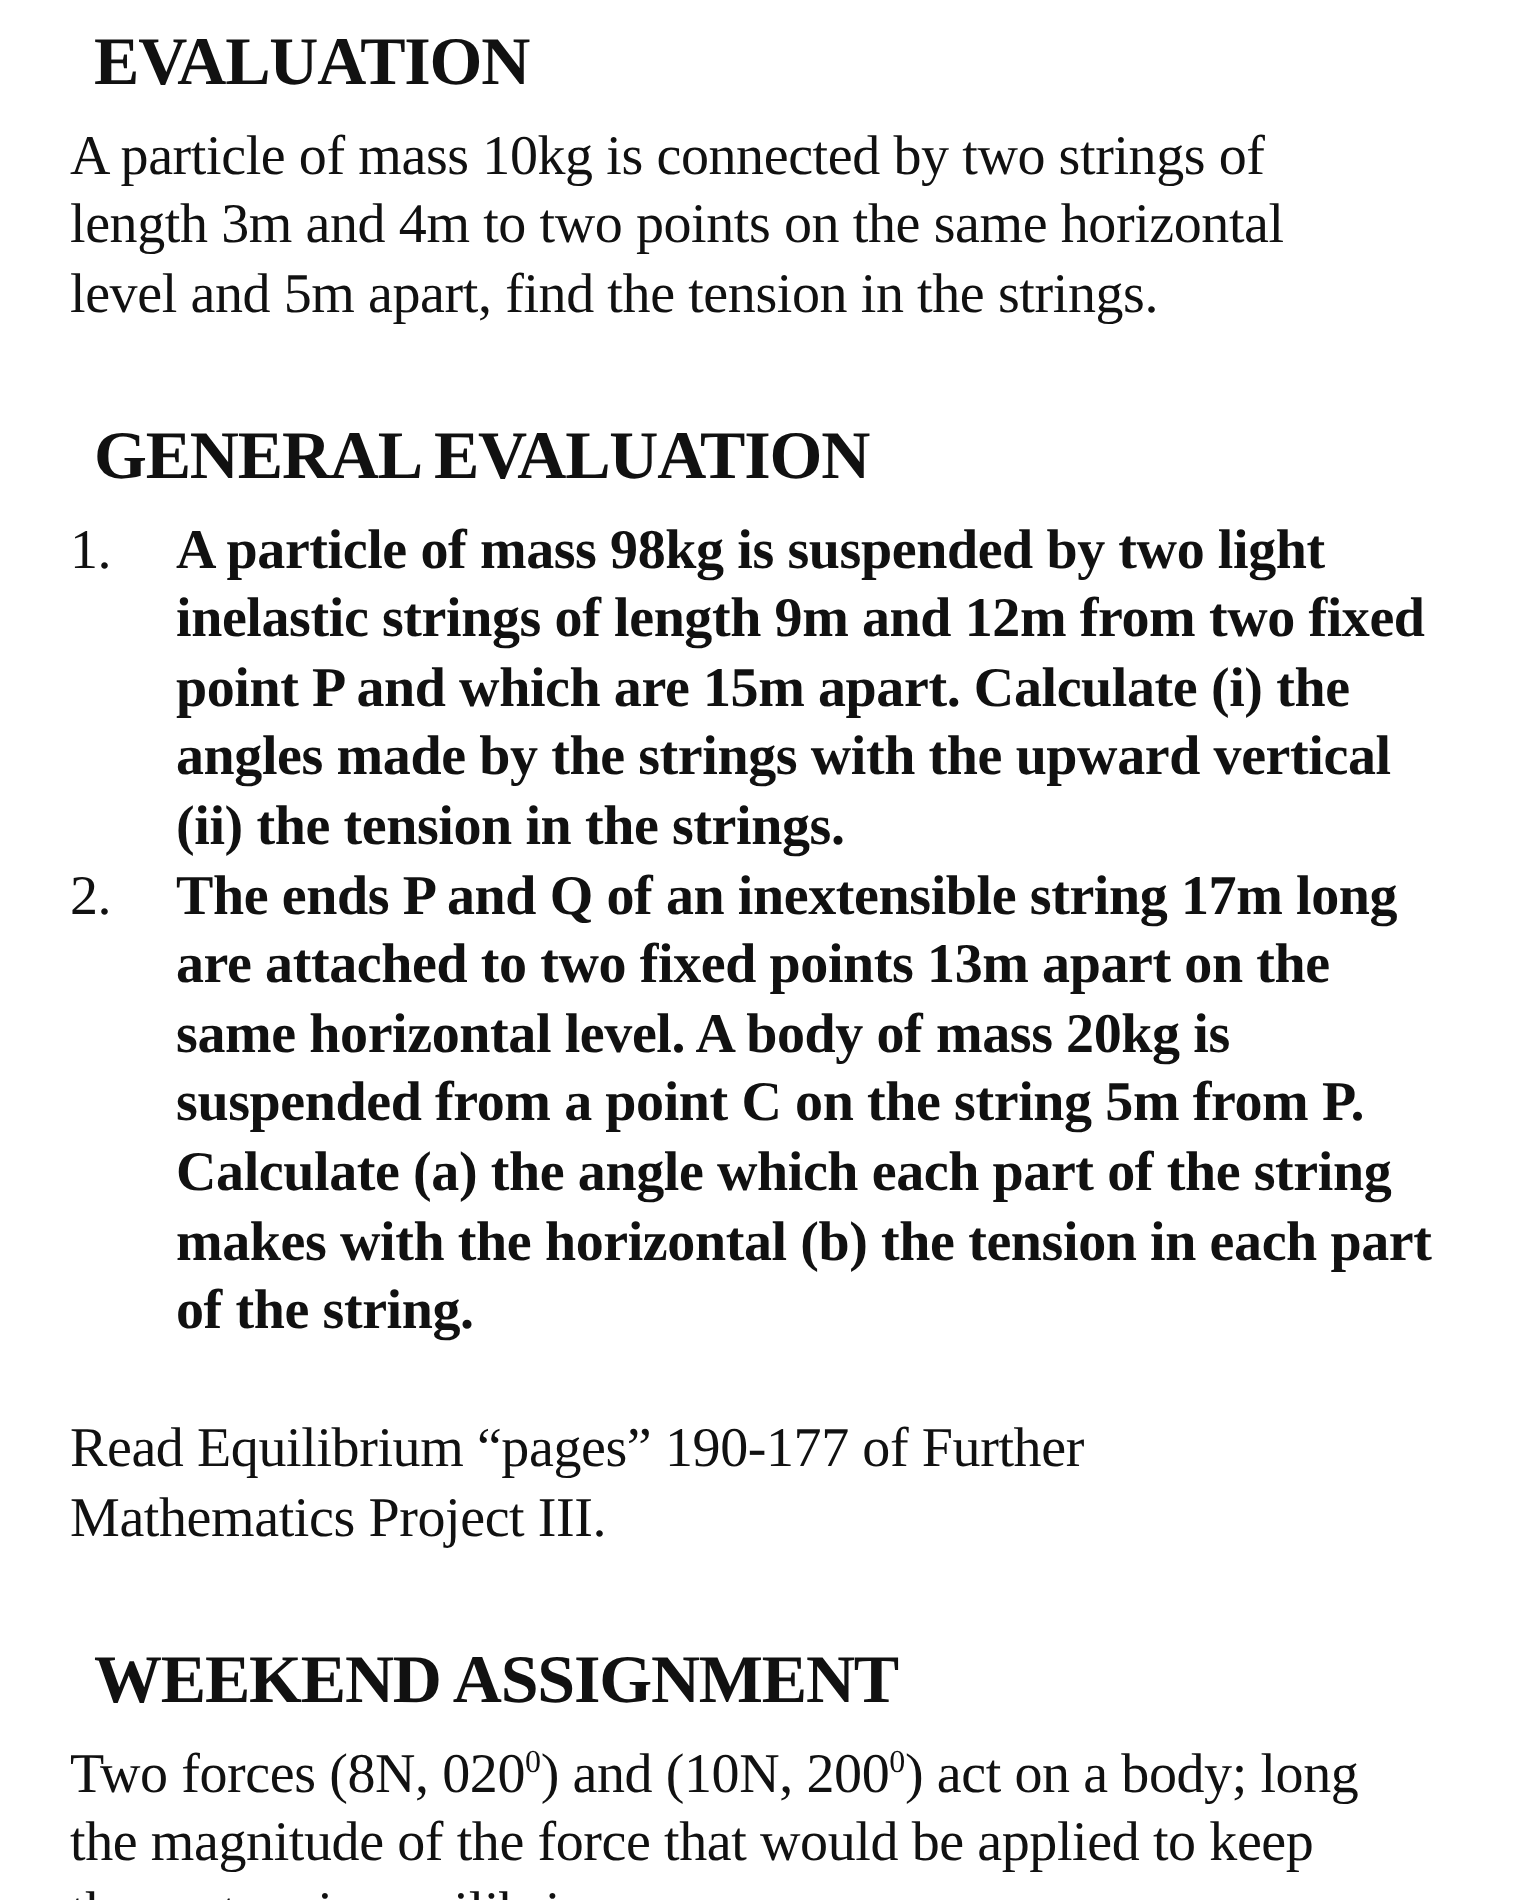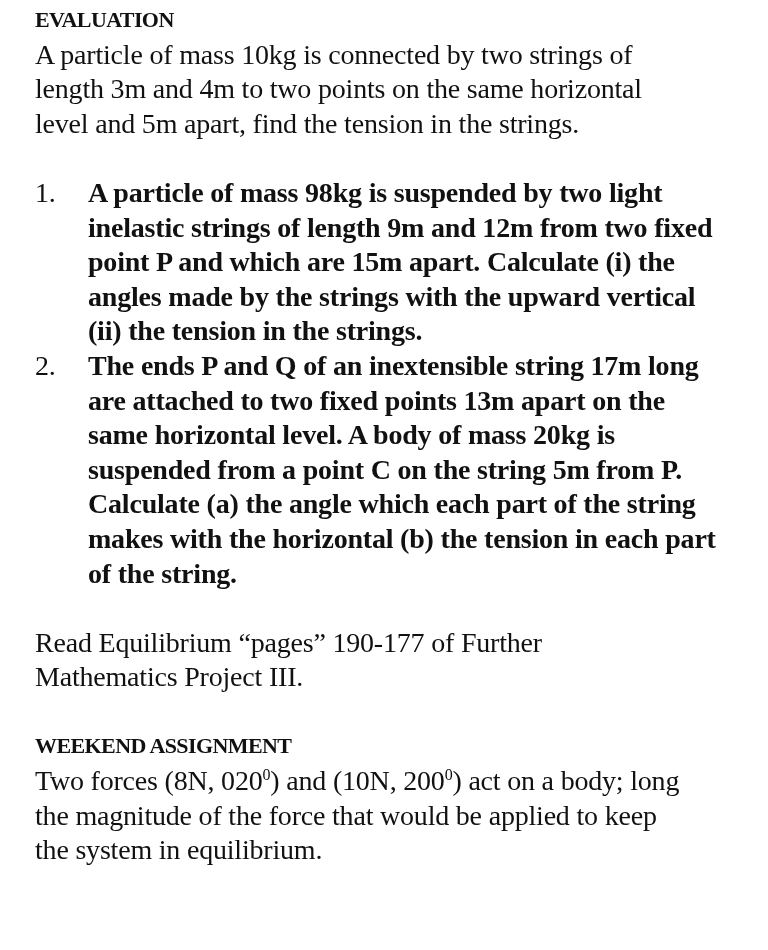--- a/index.html
+++ b/index.html
@@ -16,22 +16,22 @@
       font-size: 28px;
       line-height: 34.6px;
       letter-spacing: -0.2px;
     }
     .page {
       position: relative;
       padding: 3px 0 0 35px;
     }
     .heading {
       font-weight: bold;
-      margin: 0;
-      font-size: 22px;
+      margin: 12px;
+      font-size: 34px;
       line-height: 34.6px;
       letter-spacing: -0.6px;
     }
     .para {
       margin: 0;
       white-space: pre-line;
     }
     .section { margin: 0; }
     .gap { height: 34.6px; }
     .list {
@@ -61,20 +61,21 @@
   <section class="section">
     <h2 class="heading">EVALUATION</h2>
     <p class="para">A particle of mass 10kg is connected by two strings of
 length 3m and 4m to two points on the same horizontal
 level and 5m apart, find the tension in the strings.</p>
   </section>
 
   <div class="gap"></div>
 
   <section class="section">
+    <h2 class="heading">GENERAL EVALUATION</h2>
     <ol class="list">
       <li class="list-item">
         <span class="list-num">1.</span>
         <span class="list-text">A particle of mass 98kg is suspended by two light
 inelastic strings of length 9m and 12m from two fixed
 point P and which are 15m apart.  Calculate (i) the
 angles made by the strings with the upward vertical
 (ii) the tension in the strings.</span>
       </li>
       <li class="list-item">

